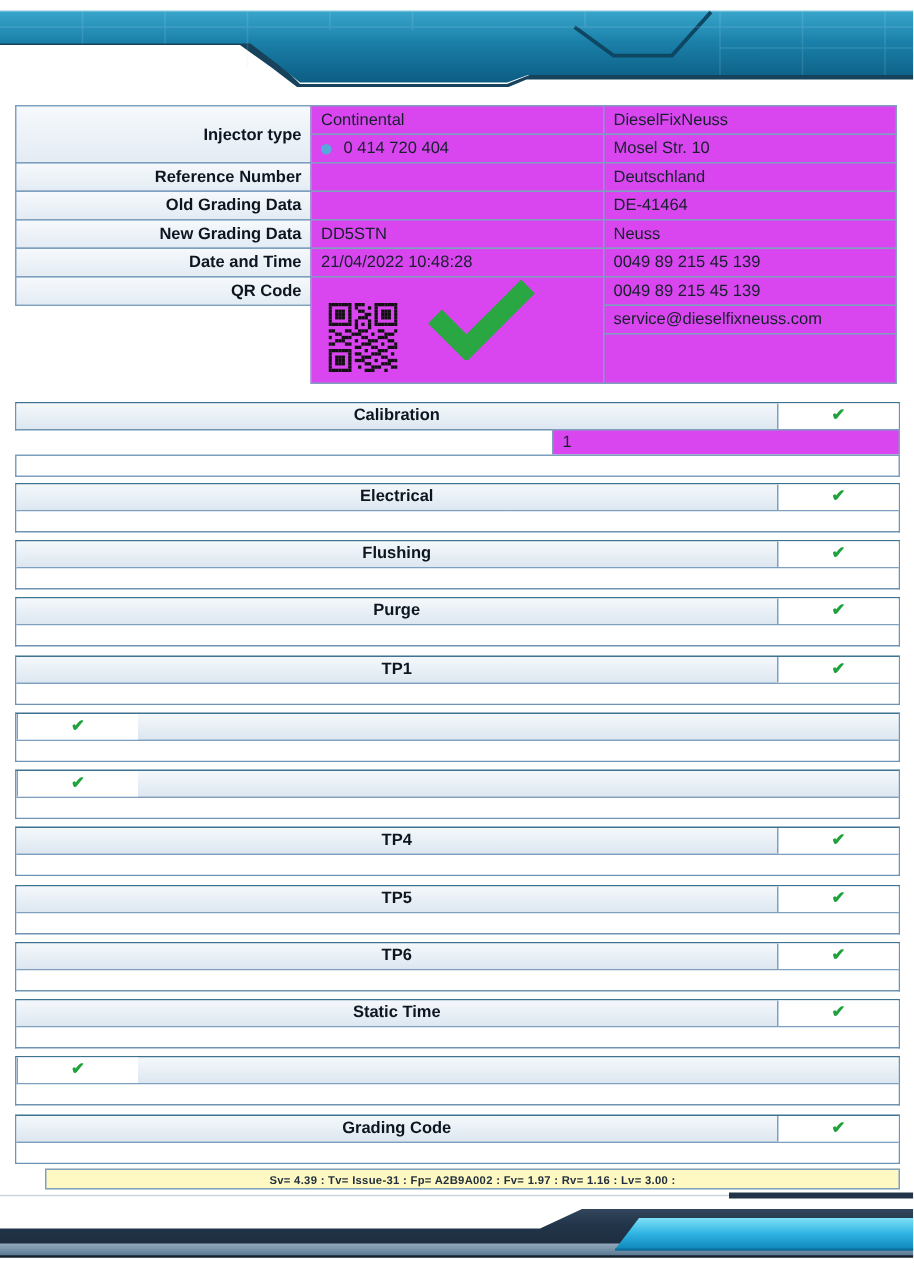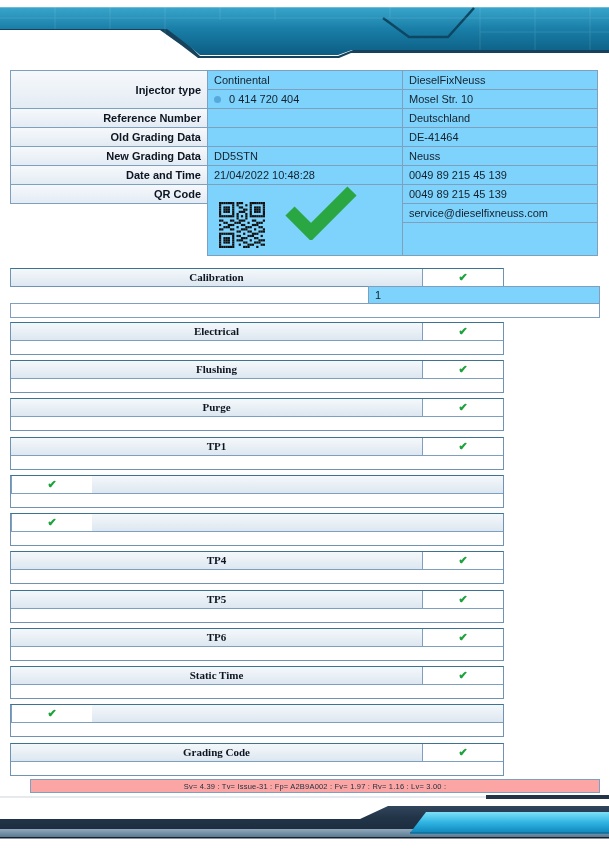--- a/index.html
+++ b/index.html
@@ -17,38 +17,38 @@
     z-index:3; pointer-events:none;
   }
   .brand-text {
     font-size:18px; font-weight:bold; color:#ffffff; letter-spacing:0.2px;
     text-shadow:0 0 7px rgba(150,225,252,0.95), 0 0 2px rgba(255,255,255,0.9), 0 1px 2px rgba(0,40,60,0.5);
   }
 
   
   .cell {
     position:absolute; box-sizing:border-box; border:1px solid #7f9fbf;
-    font-size:11px; display:flex; align-items:center; background:#7dd3fc;
+    font-size:11px; display:flex; align-items:center; background:#d946ef;
   }
   .label-cell {
     background:linear-gradient(180deg,#f6f9fc 0%,#e3ebf3 100%);
     font-weight:bold; justify-content:flex-end; padding-right:6px; color:#0d1520;
     text-align:right;
   }
   .value-cell { padding-left:6px; color:#16202c; }
   .bold { font-weight:normal; }
   .bullet {
     display:inline-block; width:7px; height:7px; border-radius:50%;
     background:#55a9db; margin-right:8px; flex:0 0 auto;
   }
 
   
   .sec-box {
-    position:absolute; left:10px; width:494px; box-sizing:border-box;
-    border:1px solid #6f93b2; border-top-color:#3d7390; background:#fff;font-family:Liberation Serif, serif;
+    position:absolute; left:10px; width:590px; box-sizing:border-box;
+    border:1px solid #6f93b2; border-top-color:#3d7390; background:#fff;
   }
   .sec-head {
     height:17px; display:flex;
     background:linear-gradient(180deg,#f4f8fb 0%,#dde7f0 100%);
     border-bottom:1px solid #7f9fbf;
   }
   .sec-title {
     flex:1; text-align:center; font-weight:bold; font-size:11px;
     line-height:17px; color:#0d1520;
   }
@@ -56,23 +56,23 @@
     width:80px; flex:0 0 auto; border-left:1px solid #7f9fbf; background:#fff;
     text-align:center; line-height:17px; font-size:11px; font-weight:bold; color:#1ea23c;
   }
   .sec-blank { height:13px; background:#fff; }
 
   .blank-row {
     position:absolute; box-sizing:border-box; border:1px solid #7f9fbf; background:#fff;
   }
   .footer-row {
     position:absolute; left:30px; top:779px; width:570px; height:14px;
-    box-sizing:border-box; border:1px solid #7f9fbf; background:#fca5a5;
+    box-sizing:border-box; border:1px solid #7f9fbf; background:#fef9c3;
     display:flex; align-items:center; justify-content:center;
-    font-size:7.5px; color:#23303d; letter-spacing:0.2px;
+    font-size:7.5px; color:#23303d; letter-spacing:0.2px;font-weight:bold;
   }
 </style>
 </head>
 <body>
 
 <div class="page">
 
   <svg class="abs" style="top:0;left:0" width="609" height="58" viewBox="0 0 609 58">
     <defs>
       <linearGradient id="tealGrad" x1="0" y1="0" x2="0" y2="1">

